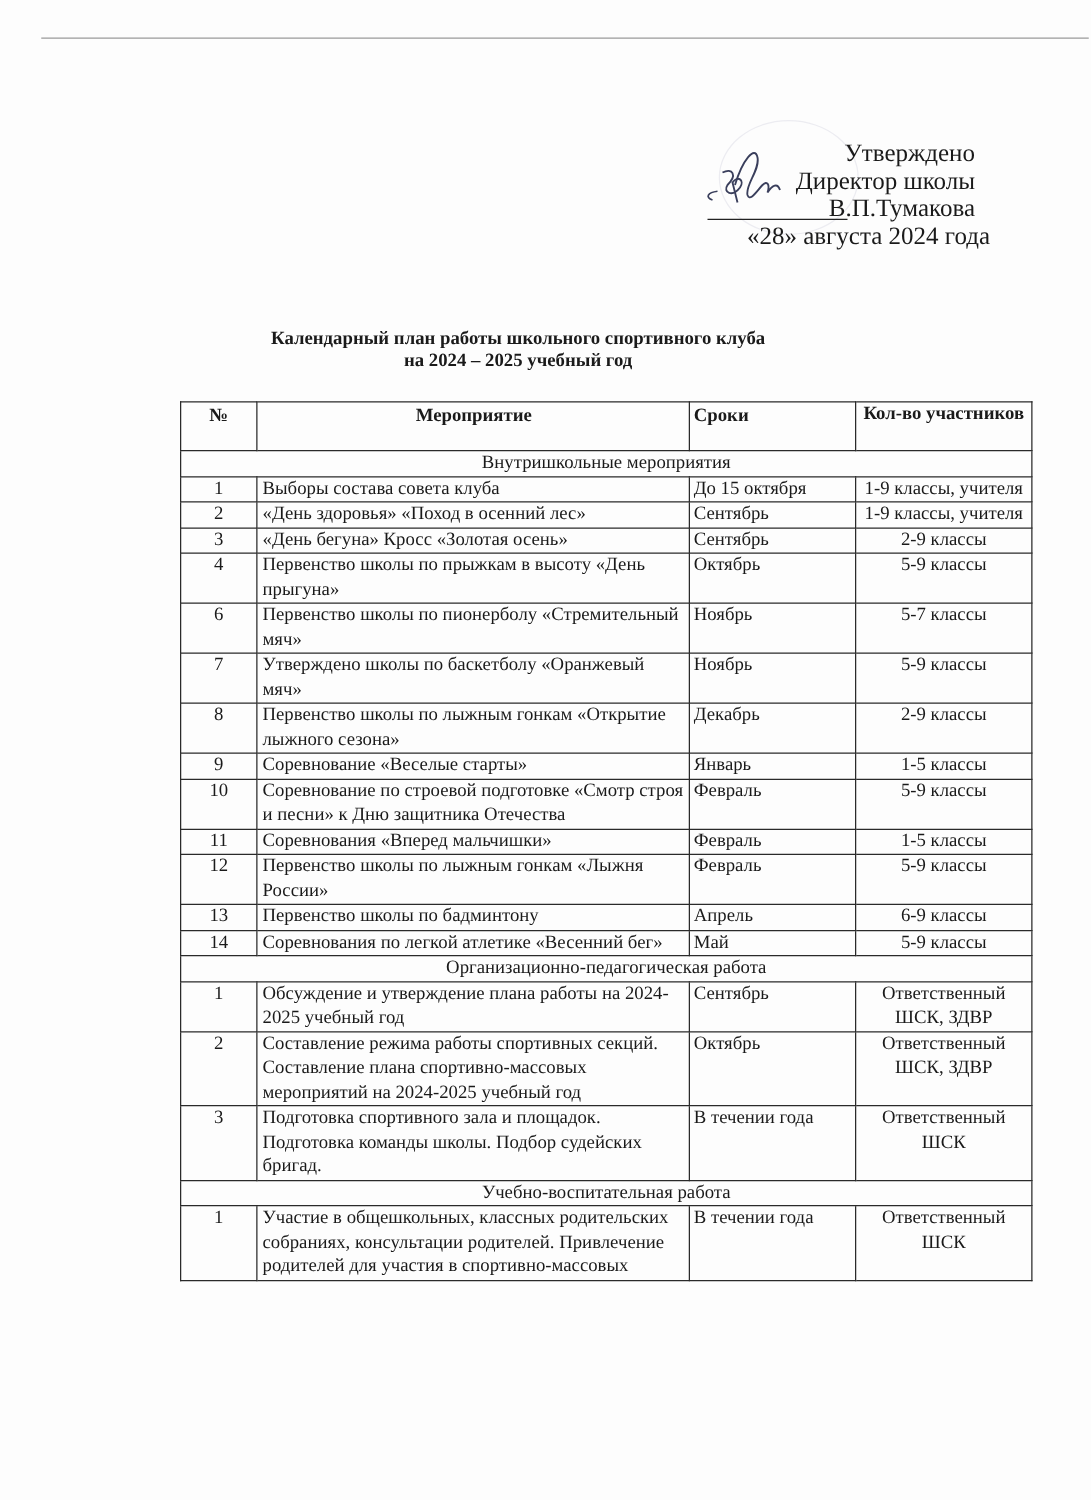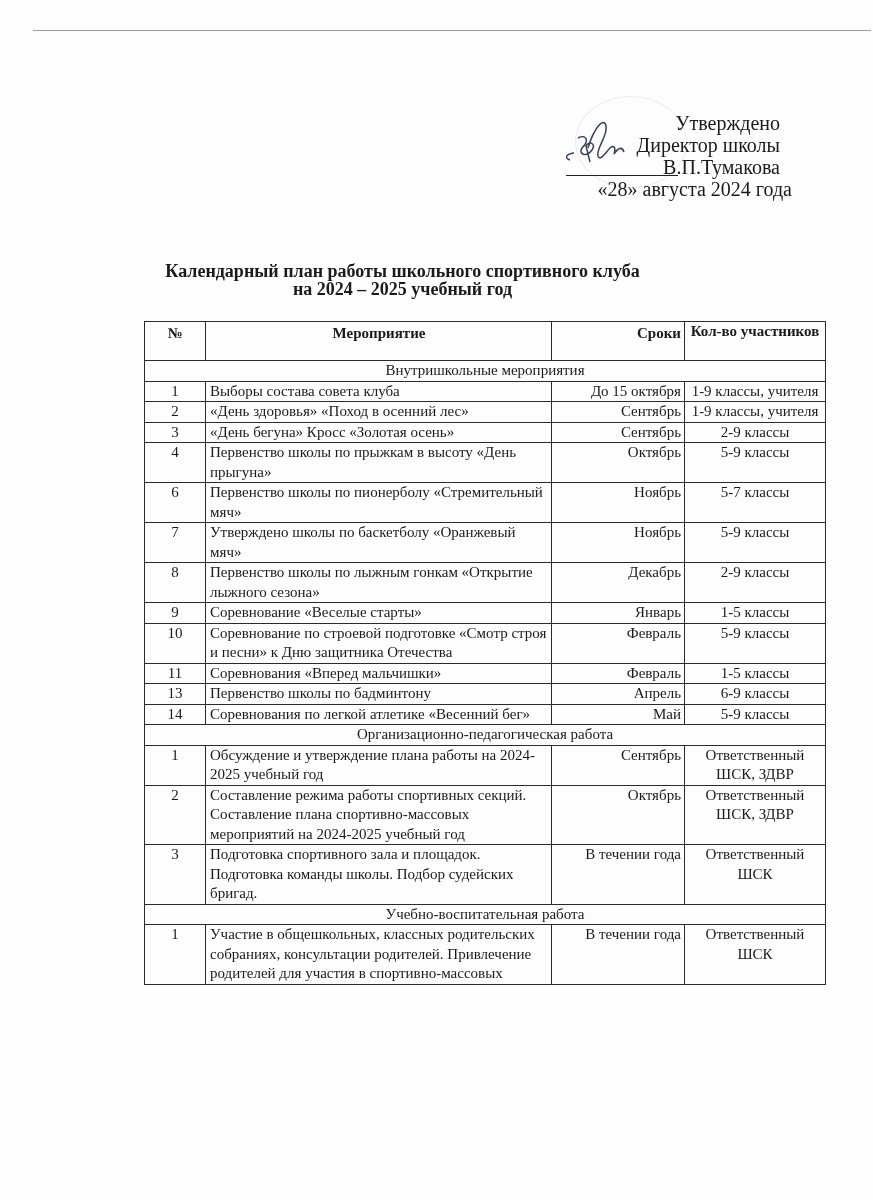--- a/index.html
+++ b/index.html
@@ -55,25 +55,25 @@
     .signature {
       position: absolute;
       left: 560px;
       top: 118px;
       width: 80px;
       height: 50px;
     }
     .title {
       position: absolute;
       top: 262px;
-      left: 0;
+      left: 12px;
       width: 805px;
       text-align: center;
       font-weight: bold;
-      font-size: 18px;
+      font-size: 15px;
       line-height: 18px;
     }
     .title .line { display: block; }
     .plan-table {
       position: absolute;
       left: 144px;
       top: 321px;
       width: 676px;
       border-collapse: collapse;
       table-layout: fixed;
@@ -88,21 +88,21 @@
     .plan-table th {
       font-weight: bold;
       text-align: center;
       height: 36px;
       vertical-align: top;
       padding-top: 0;
     }
     .plan-table th.th-center { vertical-align: top; padding-top: 2px; }
     .plan-table .col-num { width: 54px; text-align: center; }
     .plan-table .col-event { width: 338px; text-align: left; padding-left: 4px; margin-top: 44px; }
-    .plan-table .col-dates { width: 126px; text-align: right; }
+    .plan-table .col-dates { width: 126px; text-align: left; }
     .plan-table .col-part { width: 134px; text-align: center; }
     .plan-table tr.section td {
       font-weight: normal;
       text-align: center;
       padding: 0;
     }
   </style>
 </head>
 <body>
 
@@ -198,20 +198,26 @@
         <td class="col-dates">Февраль</td>
         <td class="col-part">5-9 классы</td>
       </tr>
       <tr>
         <td class="col-num">11</td>
         <td class="col-event">Соревнования «Вперед мальчишки»</td>
         <td class="col-dates">Февраль</td>
         <td class="col-part">1-5 классы</td>
       </tr>
       <tr>
+        <td class="col-num">12</td>
+        <td class="col-event">Первенство школы по лыжным гонкам «Лыжня России»</td>
+        <td class="col-dates">Февраль</td>
+        <td class="col-part">5-9 классы</td>
+      </tr>
+      <tr>
         <td class="col-num">13</td>
         <td class="col-event">Первенство школы по бадминтону</td>
         <td class="col-dates">Апрель</td>
         <td class="col-part">6-9 классы</td>
       </tr>
       <tr>
         <td class="col-num">14</td>
         <td class="col-event">Соревнования по легкой атлетике «Весенний бег»</td>
         <td class="col-dates">Май</td>
         <td class="col-part">5-9 классы</td>

